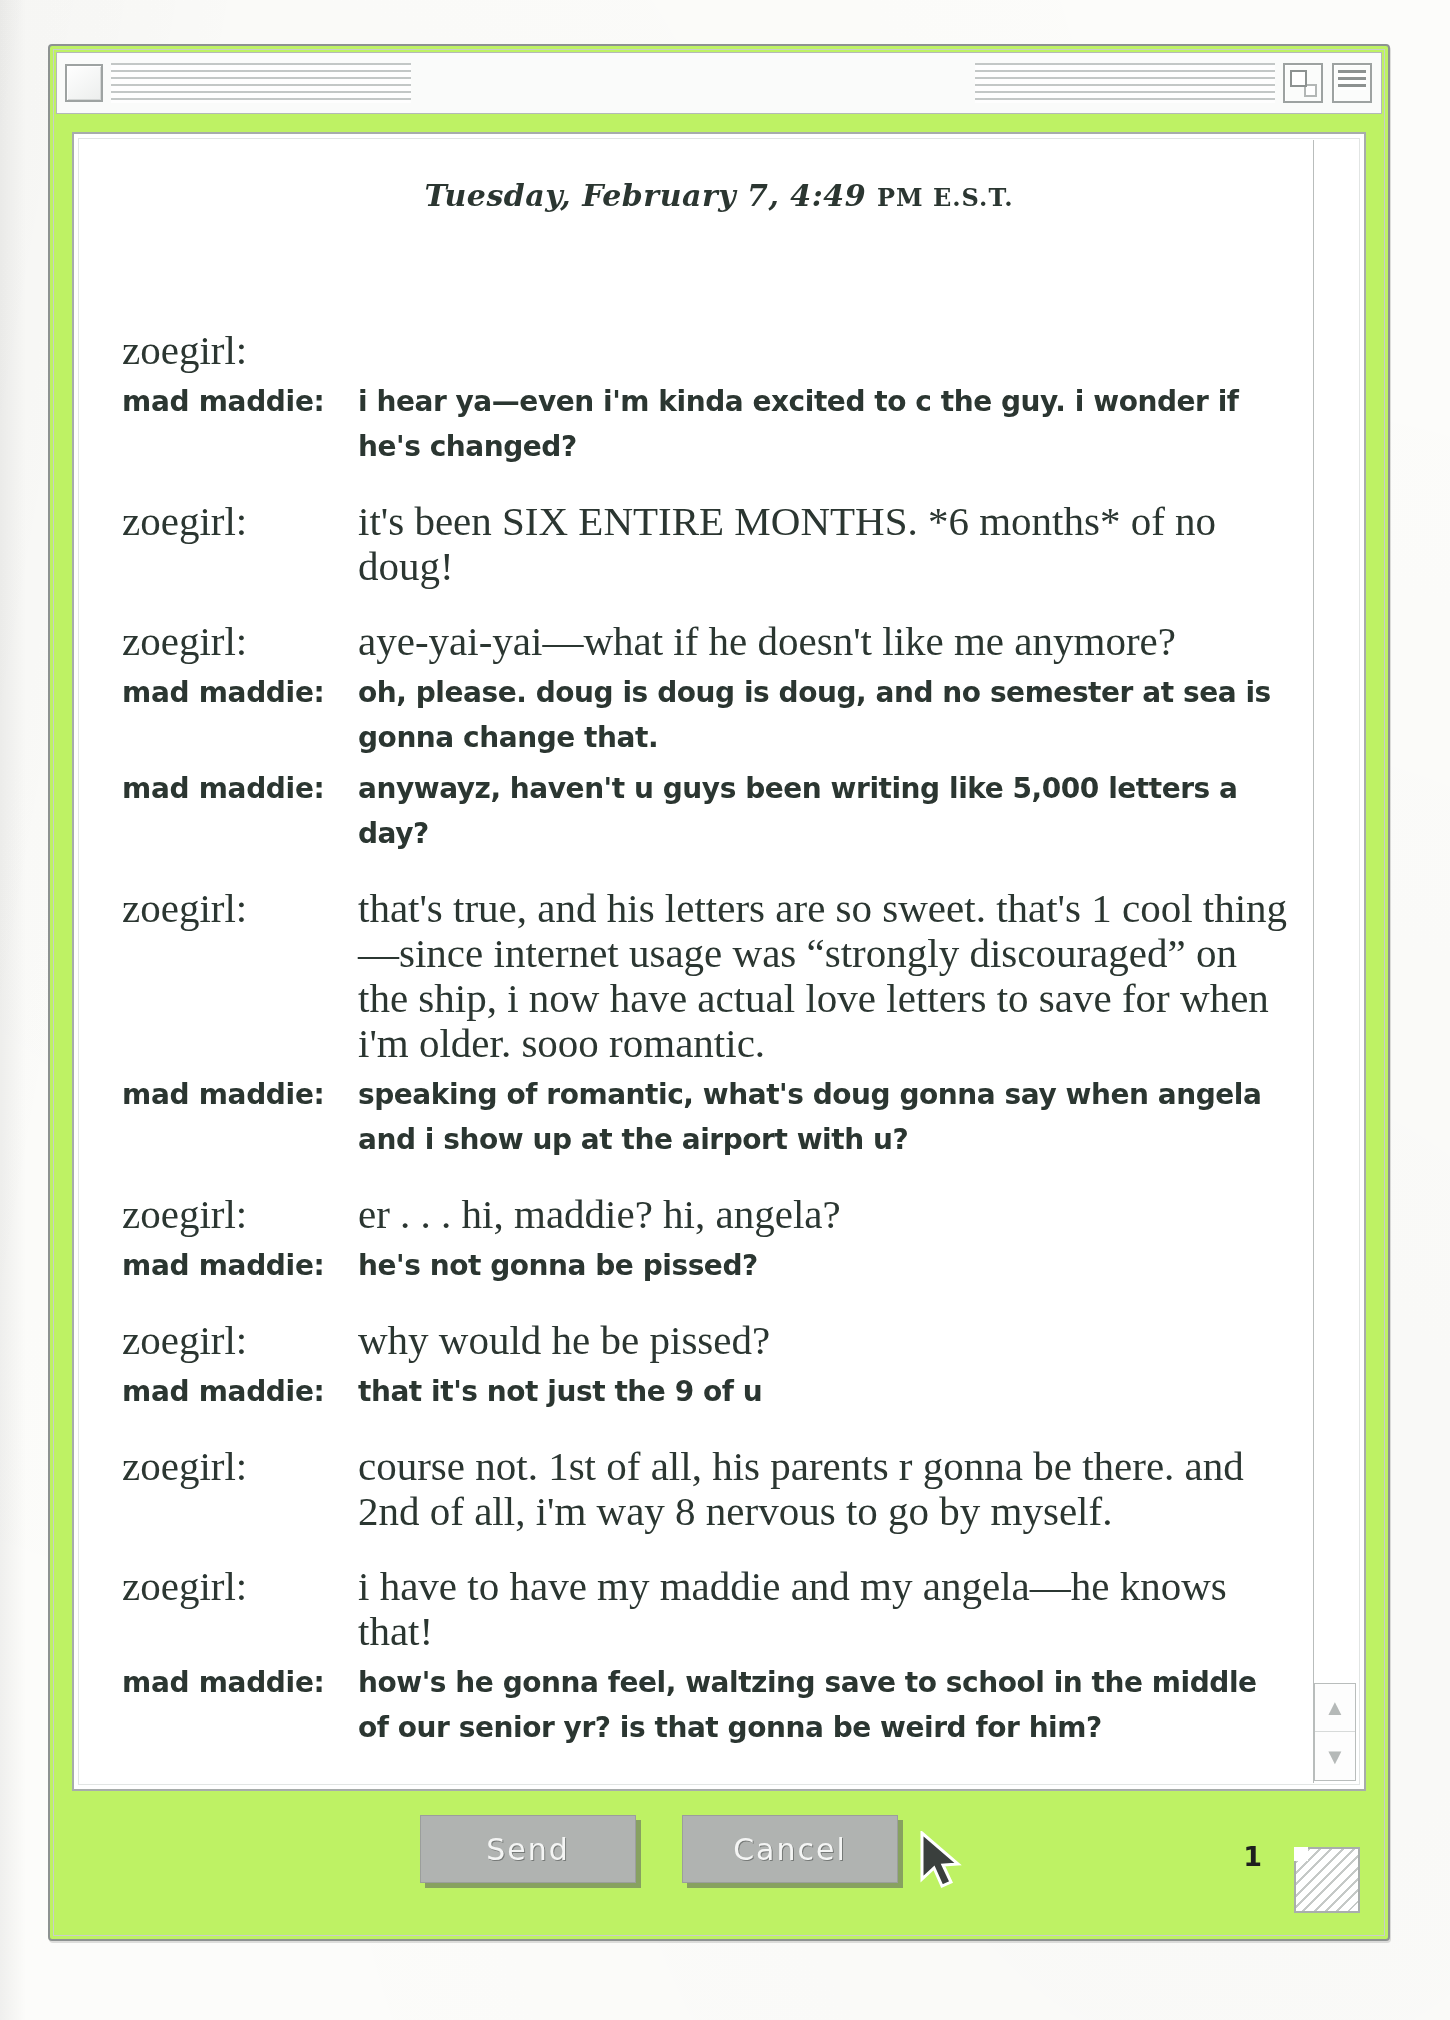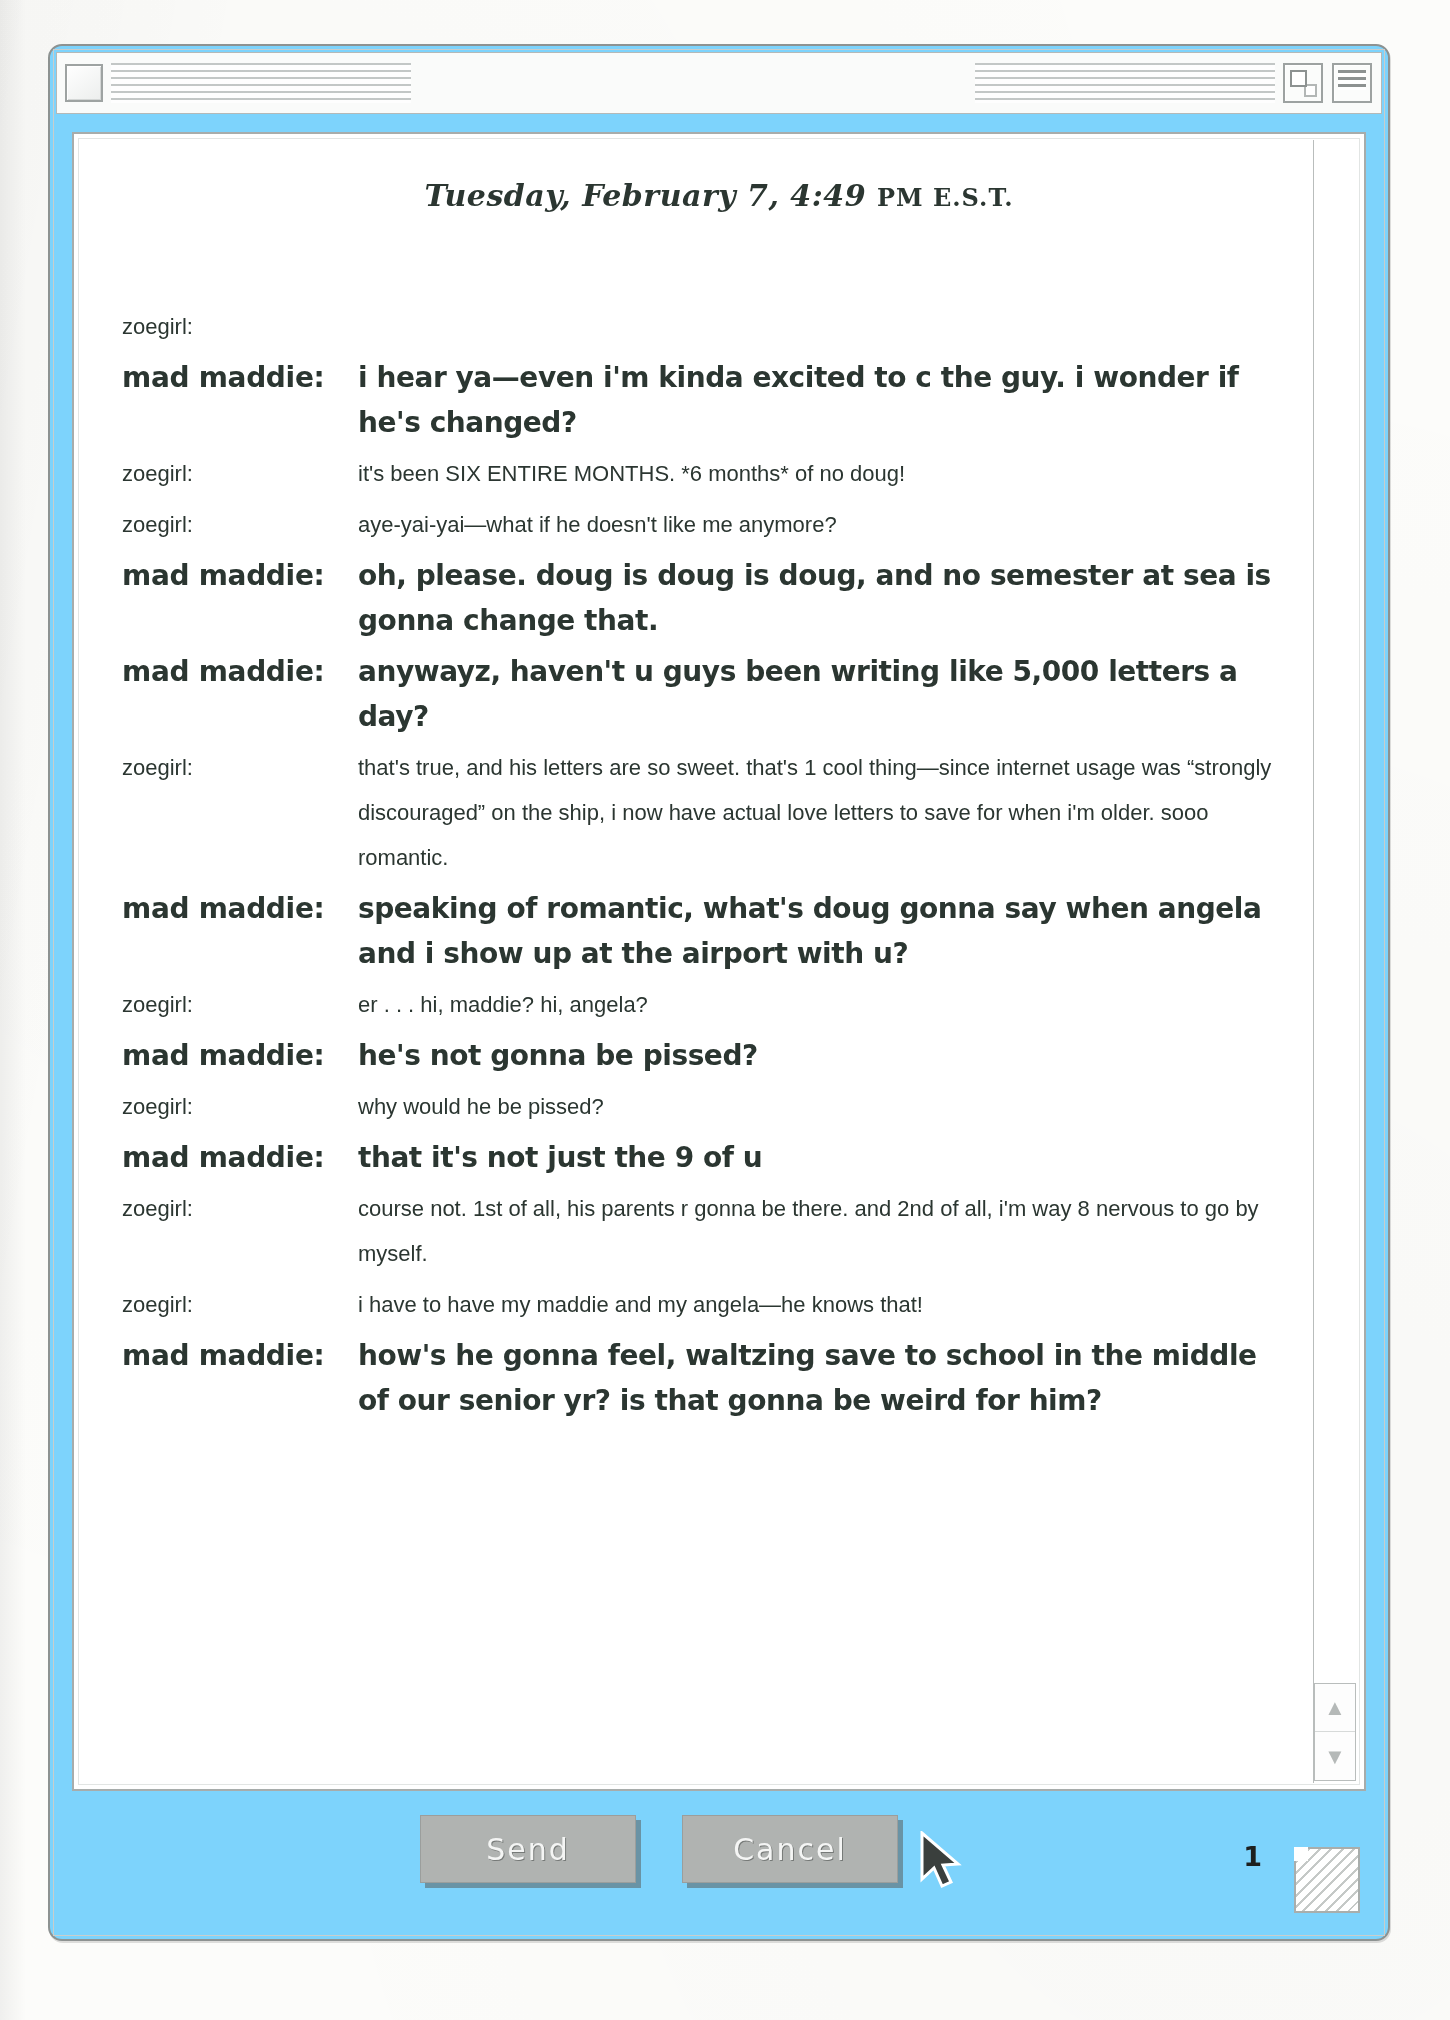--- a/index.html
+++ b/index.html
@@ -26,23 +26,23 @@
   
   .gutter{
     position:absolute;left:0;top:0;width:26px;height:2020px;
     background:linear-gradient(90deg,rgba(0,0,0,0.05),rgba(0,0,0,0));
   }
 
   
   .win{
     position:absolute;
     left:48px;top:44px;width:1338px;height:1893px;
-    background:#7dd3fc;
+    background:#bef264;
     border:2px solid #8d9291;
-    border-radius:14px;
+    border-radius:4px;
     box-shadow:1px 2px 0 rgba(0,0,0,0.12);
   }
   .win-inner-edge{
     position:absolute;inset:3px;
     border:1px solid #c9cdcc;
     pointer-events:none;
   }
 
   
   .titlebar{
@@ -132,24 +132,25 @@
   .handle{
     flex:0 0 236px;
     color:#2b3631;
     white-space:nowrap;
   }
   .body{flex:1 1 auto;color:#2b3631;}
 
   
   .msg.zoegirl .handle,
   .msg.zoegirl .body{
-    font-family:Liberation Sans, sans-serif;
-    font-size:22px;
+    font-family:Liberation Serif, serif;
+    font-size:41px;
     line-height:45px;
     font-weight:400;
+    margin-top:24px;
   }
   
   .msg.maddie .handle,
   .msg.maddie .body{
     font-family:"DejaVu Sans",sans-serif;
     font-size:28px;
     line-height:45px;
     font-weight:700;
     letter-spacing:-0.45px;
     transform-origin:left top;

